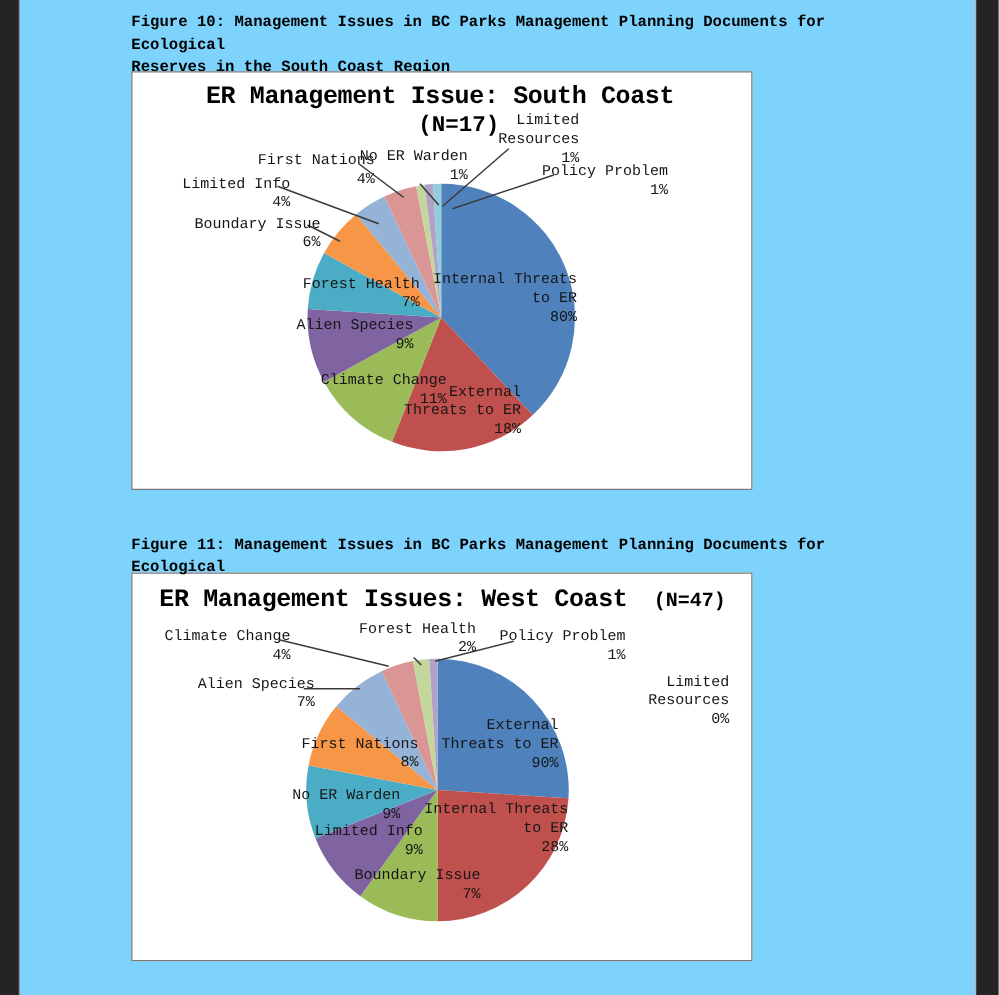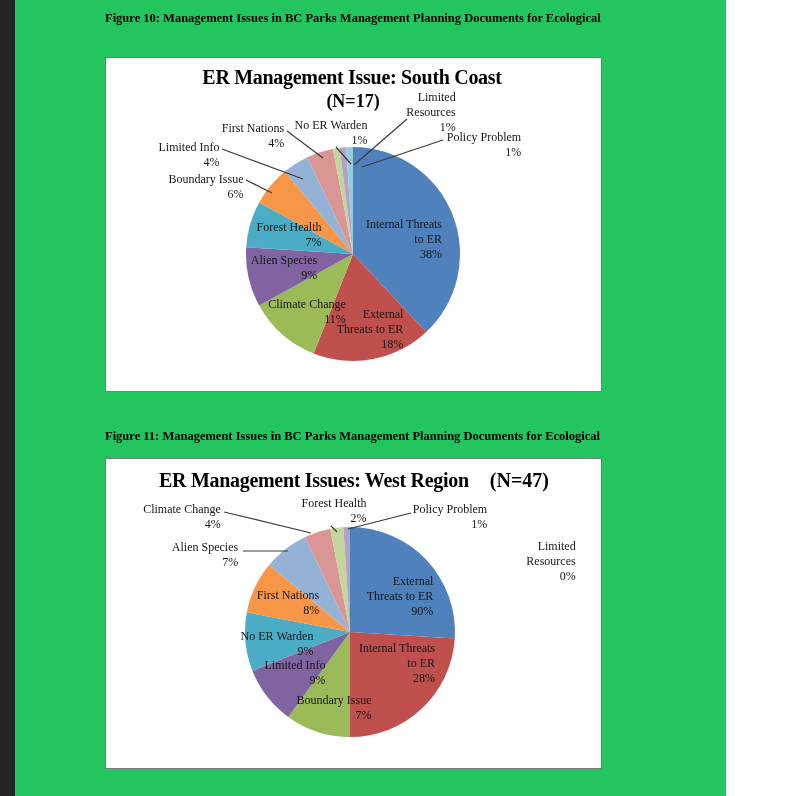--- a/index.html
+++ b/index.html
@@ -1,53 +1,54 @@
 <!DOCTYPE html>
 <html><head>
 <meta charset="utf-8">
 <style>
   html,body{margin:0;padding:0;background:#ffffff;}
   .page{
-    position:relative;width:726px;height:796px;background:#22c55e;overflow:hidden;
-    font-family:Liberation Serif, serif;color:#000;
+    position:relative;width:799px;height:796px;background:#7dd3fc;overflow:hidden;
+    font-family:Liberation Mono, monospace;color:#000;
   }
   .side-bar{position:absolute;top:0;height:796px;background:#242424;}
   .side-bar.left{left:0;width:15px;border-right:1px solid #8f8f8f;}
   .side-bar.right{left:780px;width:19px;border-left:1px solid #b5b5b5;}
   .caption{
     position:absolute;left:105px;width:600px;
     font-weight:bold;font-size:12.5px;line-height:18px;color:#000;
   }
   .chart-box{position:absolute;background:#ffffff;border:1px solid #7a7a7a;}
   .chart-title{
     position:absolute;transform:translateX(-50%);white-space:nowrap;
     font-weight:bold;font-size:20px;letter-spacing:-0.3px;color:#000;
   }
   .chart-subtitle{
     position:absolute;transform:translateX(-50%);white-space:nowrap;
     font-weight:bold;font-size:18px;color:#000;
   }
-  .title-suffix{font-size:20px;margin-left:21px;letter-spacing:0;}
+  .title-suffix{font-size:16px;margin-left:21px;letter-spacing:0;}
   #pie-svg{position:absolute;left:0;top:0;pointer-events:none;}
   .pie-label{
     position:absolute;transform:translate(-50%,-50%);
     text-align:right;font-size:12px;line-height:15px;color:#161616;
     white-space:nowrap;
   }
 </style>
 </head>
 <body>
 
 <div class="page">
 
   <div class="side-bar left"></div>
   <div class="side-bar right"></div>
 
   <div class="caption" style="top:9px">
     <div>Figure 10: Management Issues in BC Parks Management Planning Documents for Ecological</div>
+    <div>Reserves in the South Coast Region</div>
   </div>
 
   <div class="chart-box" style="left:105px;top:57px;width:495px;height:333px"></div>
   <div class="chart-box" style="left:105px;top:458px;width:495px;height:309px"></div>
 
   <svg id="pie-svg" width="799" height="796" viewBox="0 0 799 796">
       <path d="M353,254 L353.00,147.00 A107,107 0 0 1 426.25,332.00 Z" fill="#4F81BD"></path>
       <path d="M353,254 L426.25,332.00 A107,107 0 0 1 313.61,353.49 Z" fill="#C0504D"></path>
       <path d="M353,254 L313.61,353.49 A107,107 0 0 1 259.24,305.55 Z" fill="#9BBB59"></path>
       <path d="M353,254 L259.24,305.55 A107,107 0 0 1 246.21,247.28 Z" fill="#8064A2"></path>
@@ -74,32 +75,32 @@
       <path d="M350,632 L305.29,536.99 A105,105 0 0 1 330.32,528.86 Z" fill="#D99694"></path>
       <path d="M350,632 L330.32,528.86 A105,105 0 0 1 343.41,527.21 Z" fill="#C3D69B"></path>
       <path d="M350,632 L343.41,527.21 A105,105 0 0 1 350.00,527.00 Z" fill="#B3A2C7"></path>
       <line x1="224" y1="512" x2="311" y2="533" stroke="#3a3a3a" stroke-width="1.2"></line>
       <line x1="243" y1="551" x2="288" y2="551" stroke="#3a3a3a" stroke-width="1.2"></line>
       <line x1="331" y1="526" x2="337" y2="532" stroke="#3a3a3a" stroke-width="1.2"></line>
       <line x1="411" y1="513" x2="348" y2="529" stroke="#3a3a3a" stroke-width="1.2"></line>
     </svg>
 
   <div class="chart-title" style="left:352px;top:66px">ER Management Issue: South Coast</div>
-  <div class="chart-subtitle" style="left:353px;top:91px">(N=17)</div>
+  <div class="chart-subtitle" style="left:367px;top:91px">(N=17)</div>
 
   <div class="caption" style="top:427px">
     <div>Figure 11: Management Issues in BC Parks Management Planning Documents for Ecological</div>
   </div>
 
-  <div class="chart-title" style="left:354px;top:469px"><span>ER Management Issues: West Region</span><span class="title-suffix">(N=47)</span></div>
+  <div class="chart-title" style="left:354px;top:469px"><span>ER Management Issues: West Coast</span><span class="title-suffix">(N=47)</span></div>
 
 <div class="pie-label" style="left: 404px; top: 239px;">
       <div>Internal Threats</div>
       <div>to ER</div>
-      <div>38%</div>
+      <div>80%</div>
     </div>
     <div class="pie-label" style="left: 370px; top: 329px;">
       <div>External</div>
       <div>Threats to ER</div>
       <div>18%</div>
     </div>
     <div class="pie-label" style="left: 307px; top: 312px;">
       <div>Climate Change</div>
       <div>11%</div>
     </div>

